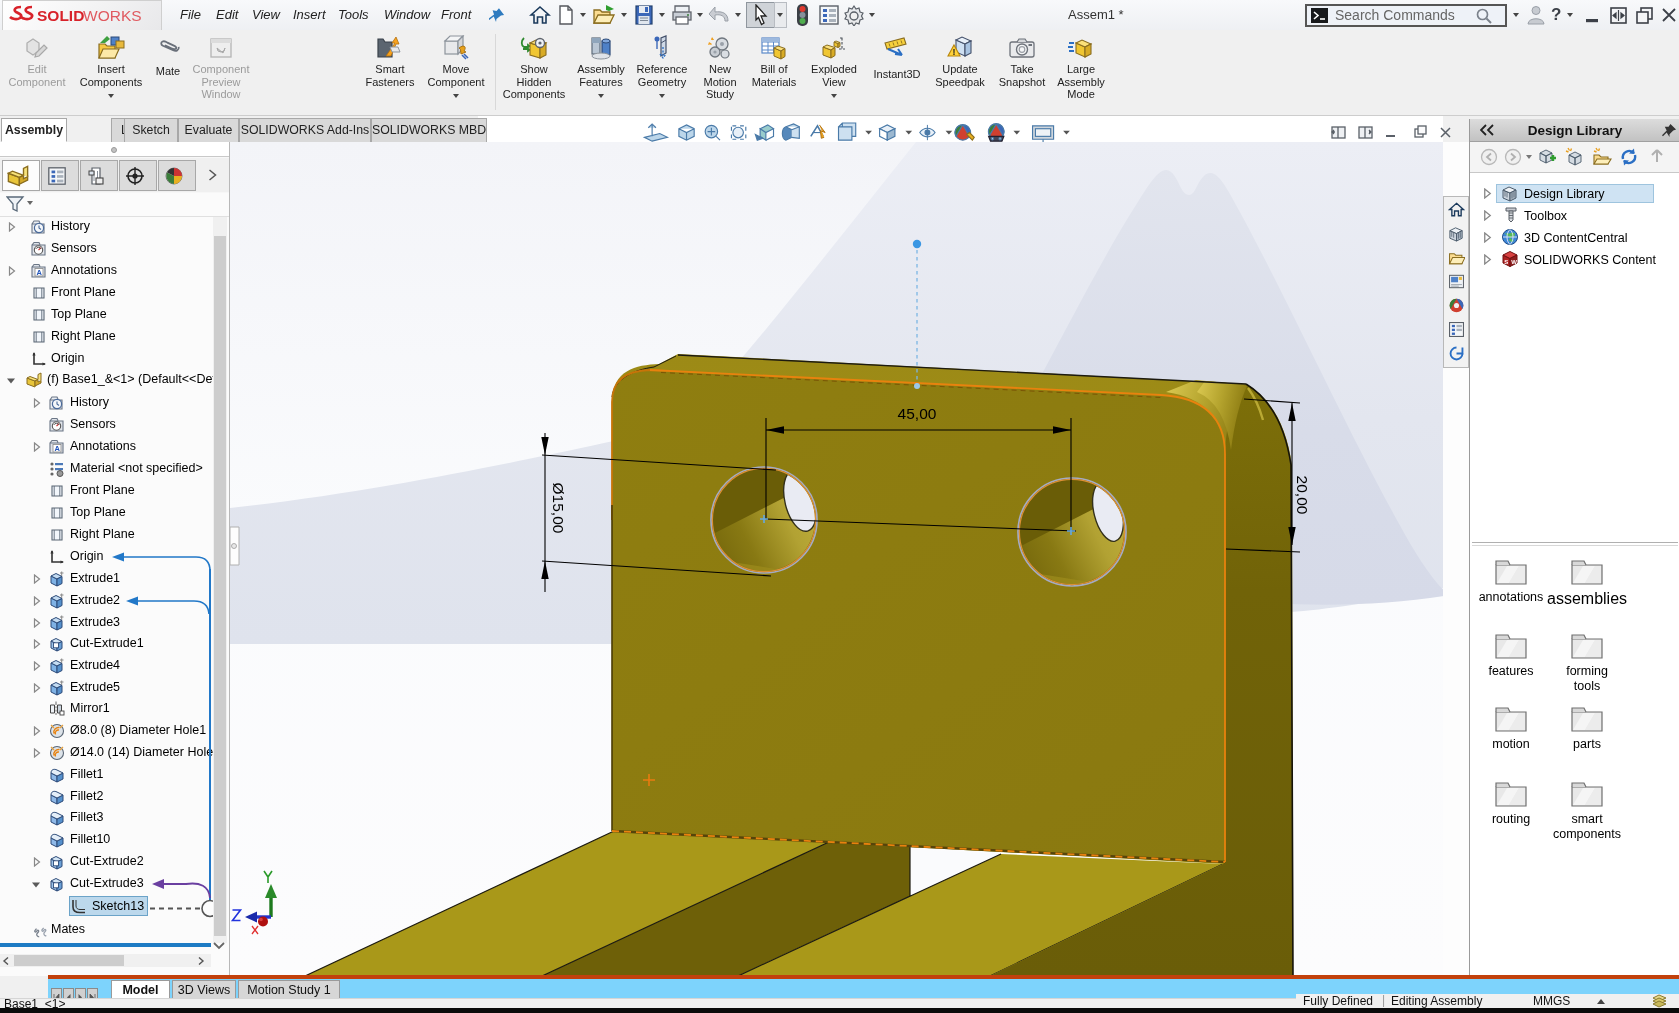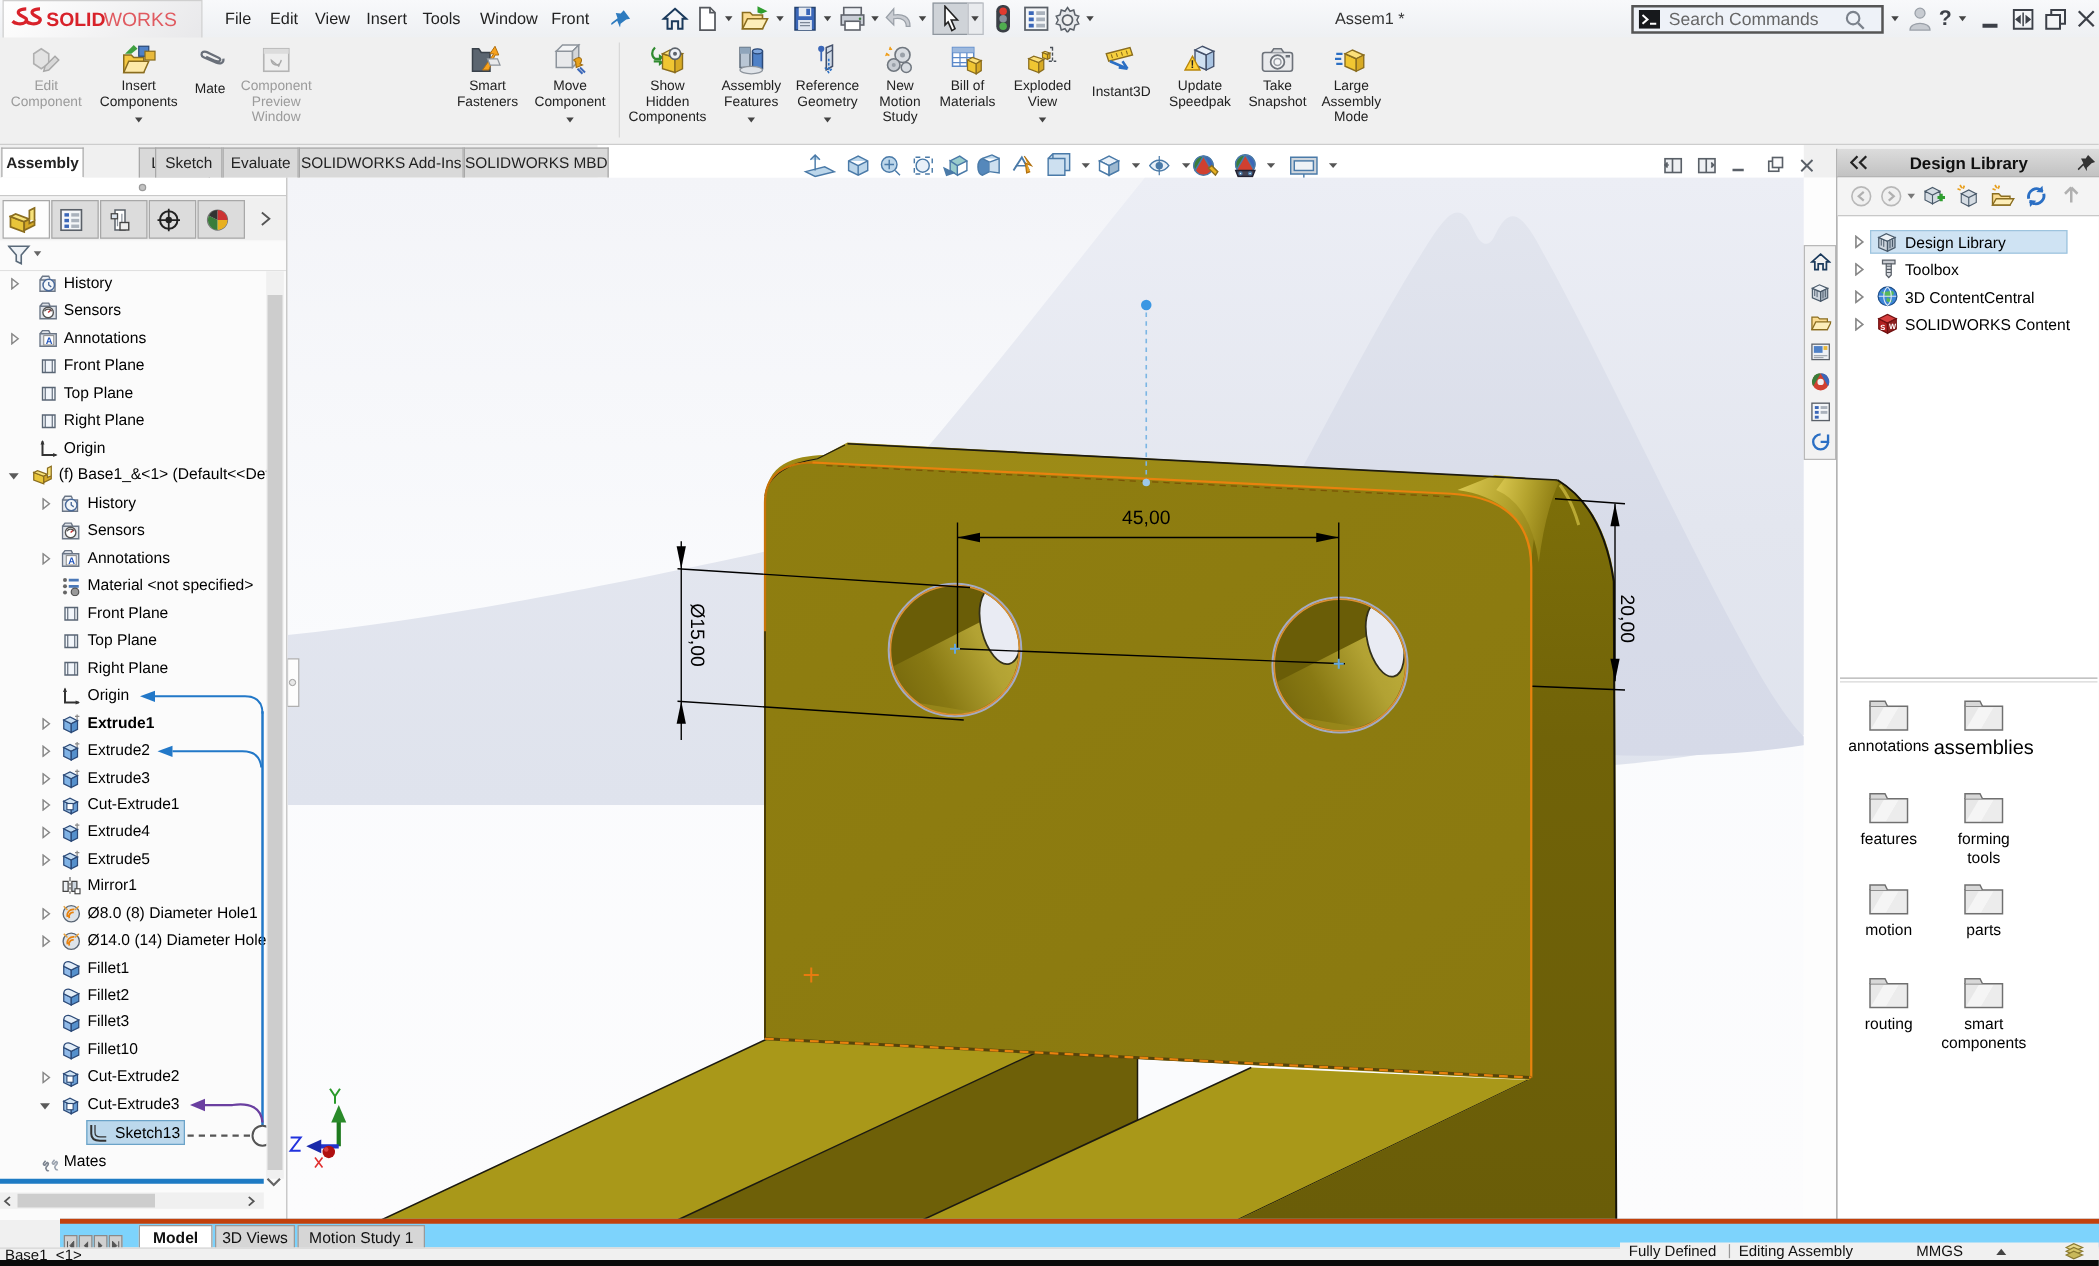--- a/index.html
+++ b/index.html
@@ -1,20 +1,20 @@
 <!DOCTYPE html>
 <html><head>
 <meta charset="utf-8">
 <style>
 html,body{margin:0;padding:0;width:1679px;height:1013px;overflow:hidden;font-family:"Liberation Sans",sans-serif;background:#f0f0f0;}
 *{box-sizing:border-box;}
 .abs{position:absolute;}
 #titlebar{position:absolute;left:0;top:0;width:1679px;height:30px;background:linear-gradient(#f8f9fb,#eef0f3);}
 #logo{position:absolute;left:2px;top:0px;width:160px;height:32px;background:linear-gradient(135deg,#ffffff,#e8e8ea);border:1px solid #cfcfcf;}
-.menu{position:absolute;top:0;height:30px;line-height:30px;font-size:13px;color:#222;}
+.menu{position:absolute;top:0;height:30px;line-height:30px;font-size:13px;color:#222;font-style:italic;}
 #qtitle{position:absolute;top:0;height:30px;line-height:30px;font-size:13px;color:#333;}
 #searchbox{position:absolute;left:1305px;top:4px;width:202px;height:23px;border:2px solid #555;background:#eef2f8;}
 #ribbon{position:absolute;left:0;top:30px;width:1679px;height:86px;background:#f0f0f0;border-bottom:1px solid #cdcdcd;}
 .rbtn{position:absolute;top:2px;height:82px;text-align:center;font-size:11px;color:#222;line-height:12.5px;}
 .rbtn .ric{display:block;margin:3px auto 2px auto;}
 .rbtn.dis{color:#9b9b9b;}
 .rsep{position:absolute;top:4px;height:76px;width:1px;background:#d8d8d8;}
 .dda{display:inline-block;width:0;height:0;border-left:3.5px solid transparent;border-right:3.5px solid transparent;border-top:4px solid #444;}
 #cmtabs{position:absolute;left:0;top:116px;width:478px;height:26px;background:#f0f0f0;z-index:4;}
 .ctab{position:absolute;top:2px;height:24px;white-space:nowrap;overflow:hidden;background:#d9d9d9;border:1px solid #a8a8a8;border-bottom:none;text-align:center;font-size:12.3px;color:#222;line-height:22px;}
@@ -568,21 +568,21 @@
         </svg>
         <span class="abs tlab" style="left:70px;">Origin</span>
       </div>
 <div class="trow" style="top:353px;">
         <svg class="abs" style="left:33px;top:4px" width="8" height="10" viewBox="0 0 8 10">
           <path d="M1.5 1 L6.5 5 L1.5 9 Z" fill="none" stroke="#888" stroke-width="1.2"></path>
         </svg>
         <svg class="abs" style="left:49px;top:1px" width="16" height="16">
           <use href="#i-ext"></use>
         </svg>
-        <span class="abs tlab" style="left:70px;font-weight:bold;">Extrude1</span>
+        <span class="abs tlab" style="left:70px;">Extrude1</span>
       </div>
 <div class="trow" style="top:375px;">
         <svg class="abs" style="left:33px;top:4px" width="8" height="10" viewBox="0 0 8 10">
           <path d="M1.5 1 L6.5 5 L1.5 9 Z" fill="none" stroke="#888" stroke-width="1.2"></path>
         </svg>
         <svg class="abs" style="left:49px;top:1px" width="16" height="16">
           <use href="#i-ext"></use>
         </svg>
         <span class="abs tlab" style="left:70px;">Extrude2</span>
       </div>

